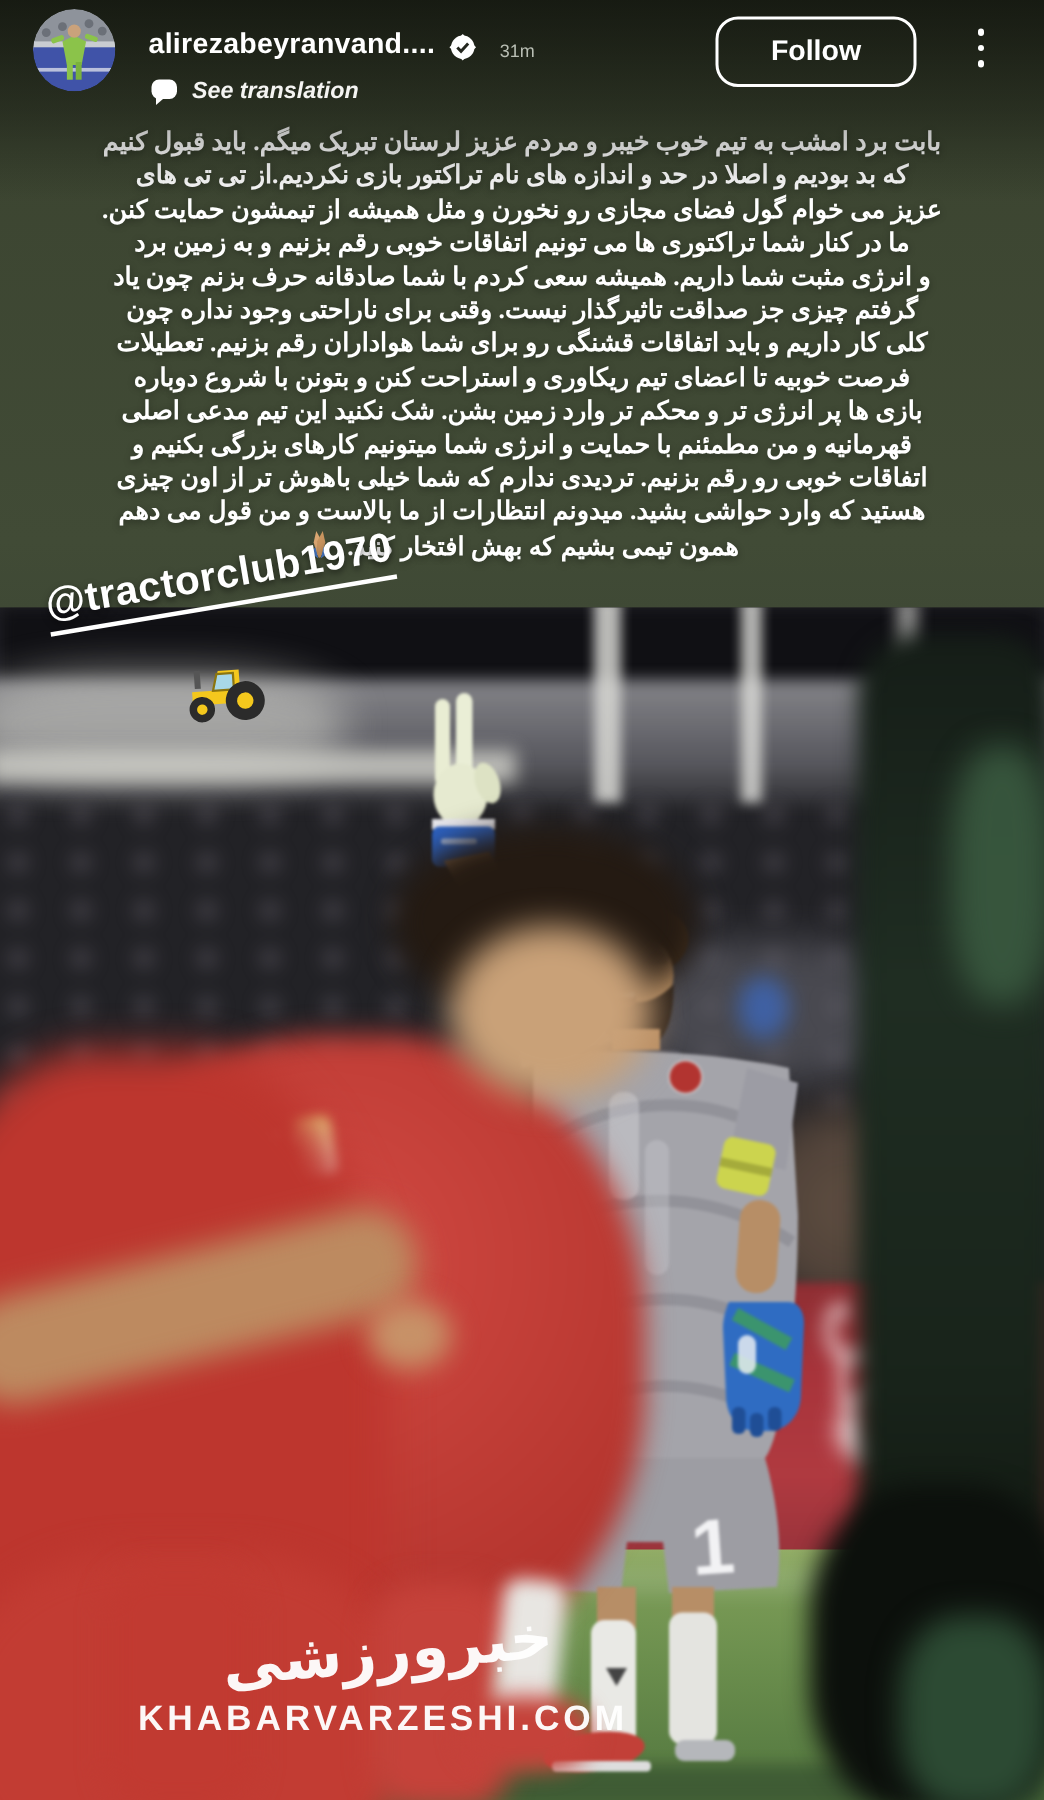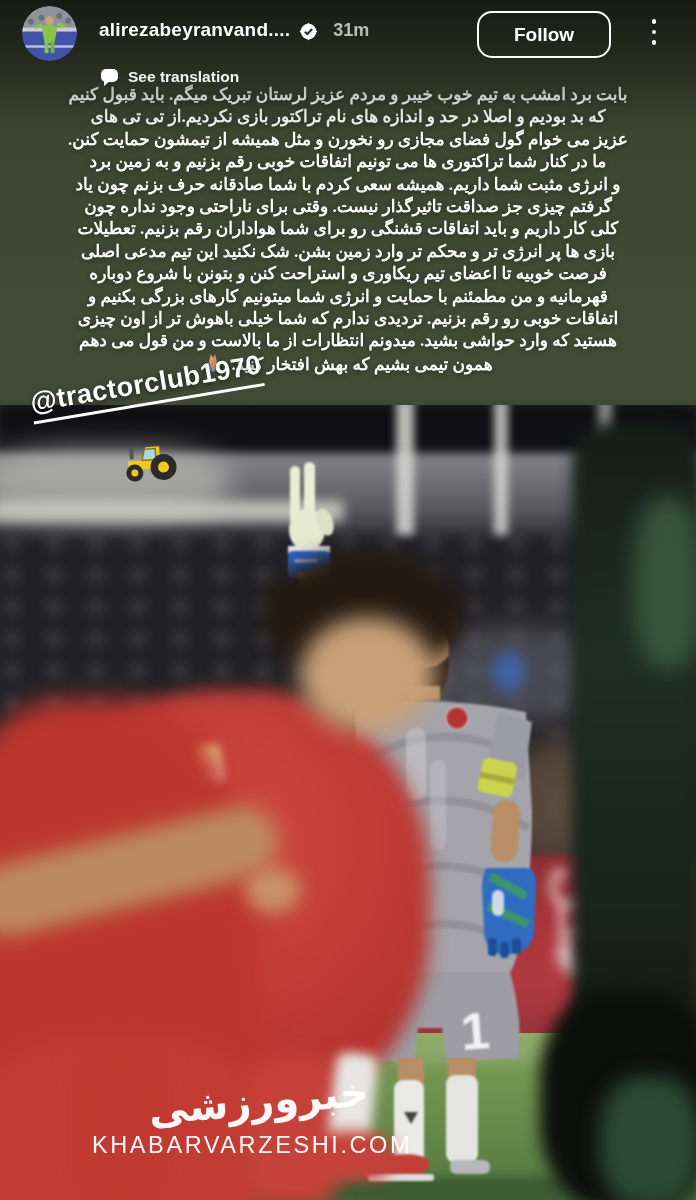--- a/index.html
+++ b/index.html
@@ -7,22 +7,22 @@
          background:linear-gradient(180deg,#343b2a 0%,#3c4531 8%,#414b36 30%,#3f4935 34%);
          font-family:"Liberation Sans",sans-serif;}
   
   .top-fade{position:absolute;left:0;top:0;width:696px;height:135px;
             background:linear-gradient(180deg,rgba(8,10,6,.66),rgba(8,10,6,.34) 55%,rgba(8,10,6,0));z-index:30;}
   .hdr{position:absolute;left:0;top:0;width:696px;height:80px;z-index:40;}
   .avatar{position:absolute;left:22px;top:6px;width:55px;height:55px;border-radius:50%;overflow:hidden;}
   .u-row1{position:absolute;left:99px;top:19px;display:flex;align-items:flex-end;gap:9px;}
   .uname{color:#fff;font-size:19px;font-weight:700;letter-spacing:.2px;}
   .vbadge{width:19px;height:19px;}
-  .time{color:#b9beb4;font-size:18px;font-weight:700;margin-left:6px;}
-  .u-row2{position:absolute;left:100px;top:68px;display:flex;align-items:flex-start;gap:9px;}
+  .time{color:#b9beb4;font-size:12px;font-weight:400;margin-left:6px;}
+  .u-row2{position:absolute;left:100px;top:52px;display:flex;align-items:flex-start;gap:9px;font-style:italic;}
   .seetr{color:#f4f4f2;font-size:15.5px;font-weight:700;}
   .follow{position:absolute;left:477px;top:11px;width:134px;height:47px;border:2px solid #fff;
           border-radius:15px;background:transparent;color:#fff;font-size:19px;font-weight:600;
           display:flex;align-items:center;justify-content:center;box-sizing:border-box;cursor:pointer;}
   .kebab{position:absolute;left:645px;top:19px;width:18px;height:40px;display:flex;flex-direction:column;
          align-items:center;gap:6px;cursor:pointer;}
   .kebab i{width:4.5px;height:4.5px;border-radius:50%;background:#fff;}
   
   .story{position:absolute;left:0;top:84px;width:696px;z-index:25;direction:rtl;text-align:center;}
   .t-line{height:22.4px;line-height:22.4px;white-space:nowrap;color:#fff;
@@ -82,21 +82,21 @@
   .wsock{left:332px;top:648px;width:42px;height:94px;border-radius:12px;background:#e8e6e2;transform:rotate(6deg);filter:blur(6px);}
   .rshoe{left:306px;top:726px;width:88px;height:50px;border-radius:40%;background:#c5423a;filter:blur(7px);}
   
   .mention{position:absolute;left:28px;top:388px;z-index:35;transform:rotate(-9.5deg);transform-origin:left top;}
   .handle{display:inline-block;color:#fff;font-size:27px;font-weight:700;letter-spacing:.4px;
           border-bottom:3.5px solid #fff;padding-bottom:3px;text-shadow:0 2px 5px rgba(0,0,0,.55);cursor:pointer;}
   .tractor{position:absolute;left:122px;top:437px;width:56px;height:46px;z-index:35;transform:rotate(-4deg);}
   .wm{position:absolute;left:0;top:1070px;width:460px;z-index:36;color:#fff;}
   .wm-logo{position:absolute;left:148px;top:8px;font-family:"DejaVu Sans",sans-serif;font-weight:700;
            font-size:40px;transform:rotate(-5deg);opacity:.96;direction:rtl;}
-  .wm-dom{position:absolute;left:92px;top:62px;font-size:23.5px;font-weight:400;letter-spacing:2.6px;opacity:.96;}
+  .wm-dom{position:absolute;left:92px;top:62px;font-size:23.5px;font-weight:700;letter-spacing:2.6px;opacity:.96;}
 </style>
 </head>
 <body>
 
 <div class="stage">
 
   <div class="photo">
     <div class="abs crowd-top"></div>
     <div class="abs stand"></div>
     <div class="abs wblob"></div>
@@ -208,22 +208,22 @@
   </svg>
 
   <div class="story">
     <div class="t-line">بابت برد امشب به تیم خوب خیبر و مردم عزیز لرستان تبریک میگم. باید قبول کنیم</div>
     <div class="t-line">که بد بودیم و اصلا در حد و اندازه های نام تراکتور بازی نکردیم.از تی تی های</div>
     <div class="t-line">عزیز می خوام گول فضای مجازی رو نخورن و مثل همیشه از تیمشون حمایت کنن.</div>
     <div class="t-line">ما در کنار شما تراکتوری ها می تونیم اتفاقات خوبی رقم بزنیم و به زمین برد</div>
     <div class="t-line">و انرژی مثبت شما داریم. همیشه سعی کردم با شما صادقانه حرف بزنم چون یاد</div>
     <div class="t-line">گرفتم چیزی جز صداقت تاثیرگذار نیست. وقتی برای ناراحتی وجود نداره چون</div>
     <div class="t-line">کلی کار داریم و باید اتفاقات قشنگی رو برای شما هواداران رقم بزنیم. تعطیلات</div>
+    <div class="t-line">فرصت خوبیه تا اعضای تیم ریکاوری و استراحت کنن و بتونن با شروع دوباره</div>
     <div class="t-line">بازی ها پر انرژی تر و محکم تر وارد زمین بشن. شک نکنید این تیم مدعی اصلی</div>
-    <div class="t-line">فرصت خوبیه تا اعضای تیم ریکاوری و استراحت کنن و بتونن با شروع دوباره</div>
     <div class="t-line">قهرمانیه و من مطمئنم با حمایت و انرژی شما میتونیم کارهای بزرگی بکنیم و</div>
     <div class="t-line">اتفاقات خوبی رو رقم بزنیم. تردیدی ندارم که شما خیلی باهوش تر از اون چیزی</div>
     <div class="t-line">هستید که وارد حواشی بشید. میدونم انتظارات از ما بالاست و من قول می دهم</div>
     <div class="t-line">
       <span>همون تیمی بشیم که بهش افتخار کنید.</span>
       <svg class="pray" viewBox="0 0 22 22">
         <path d="M10,1 L13,9 L12,18 L10,21 L8,18 L7,9 Z" fill="#d9a571" transform="rotate(-8 10 11)"></path>
         <path d="M12,1 L15,9 L14,18 L12,21 L10,18 L9,9 Z" fill="#c8945f" transform="rotate(8 12 11)"></path>
         <polygon points="4,17 10,21 8,13" fill="#4a7fd1"></polygon>
         <polygon points="18,17 12,21 14,13" fill="#4a7fd1"></polygon>

